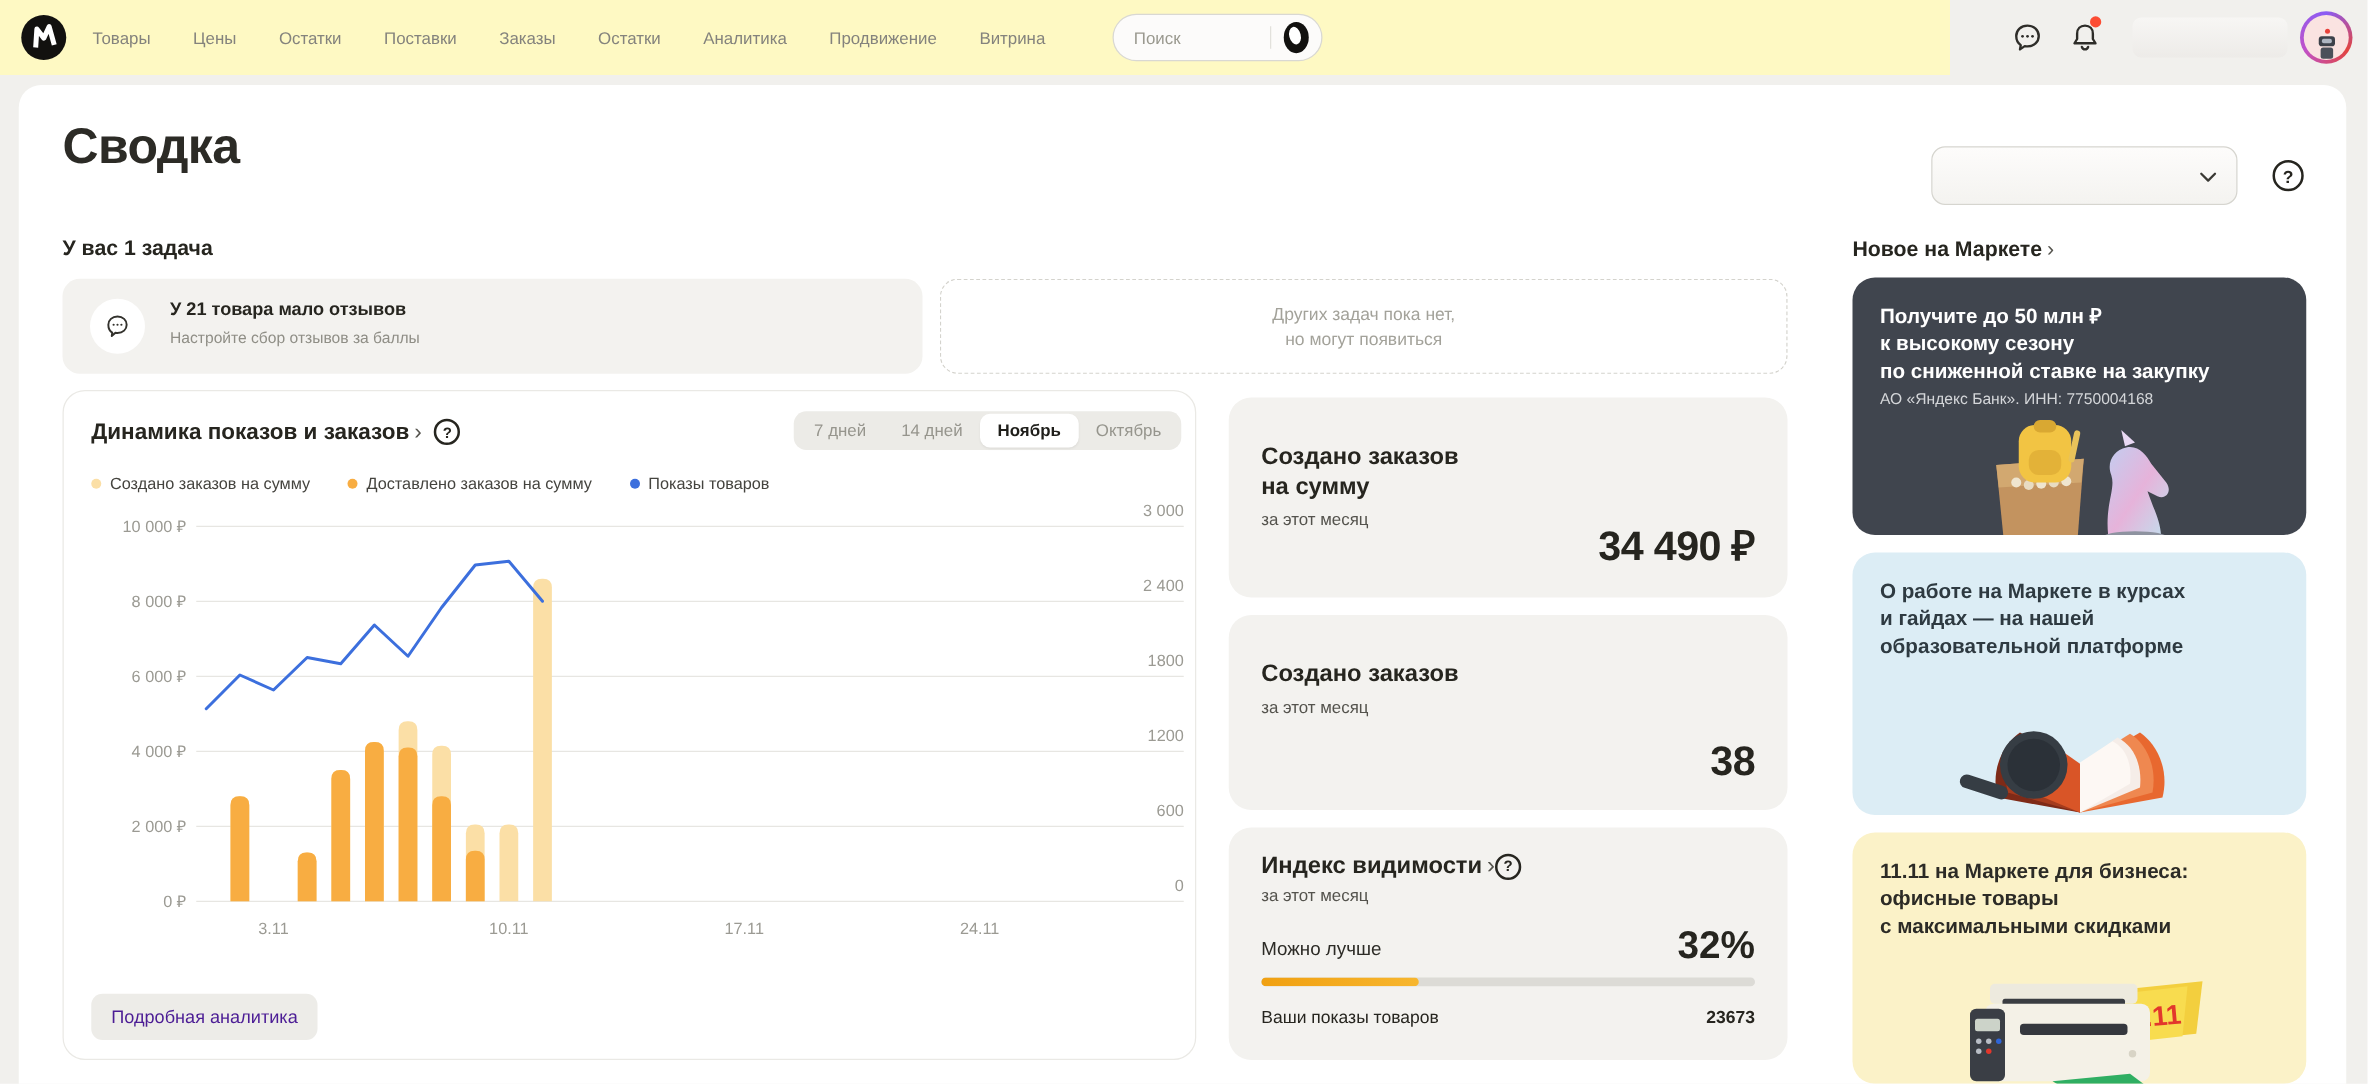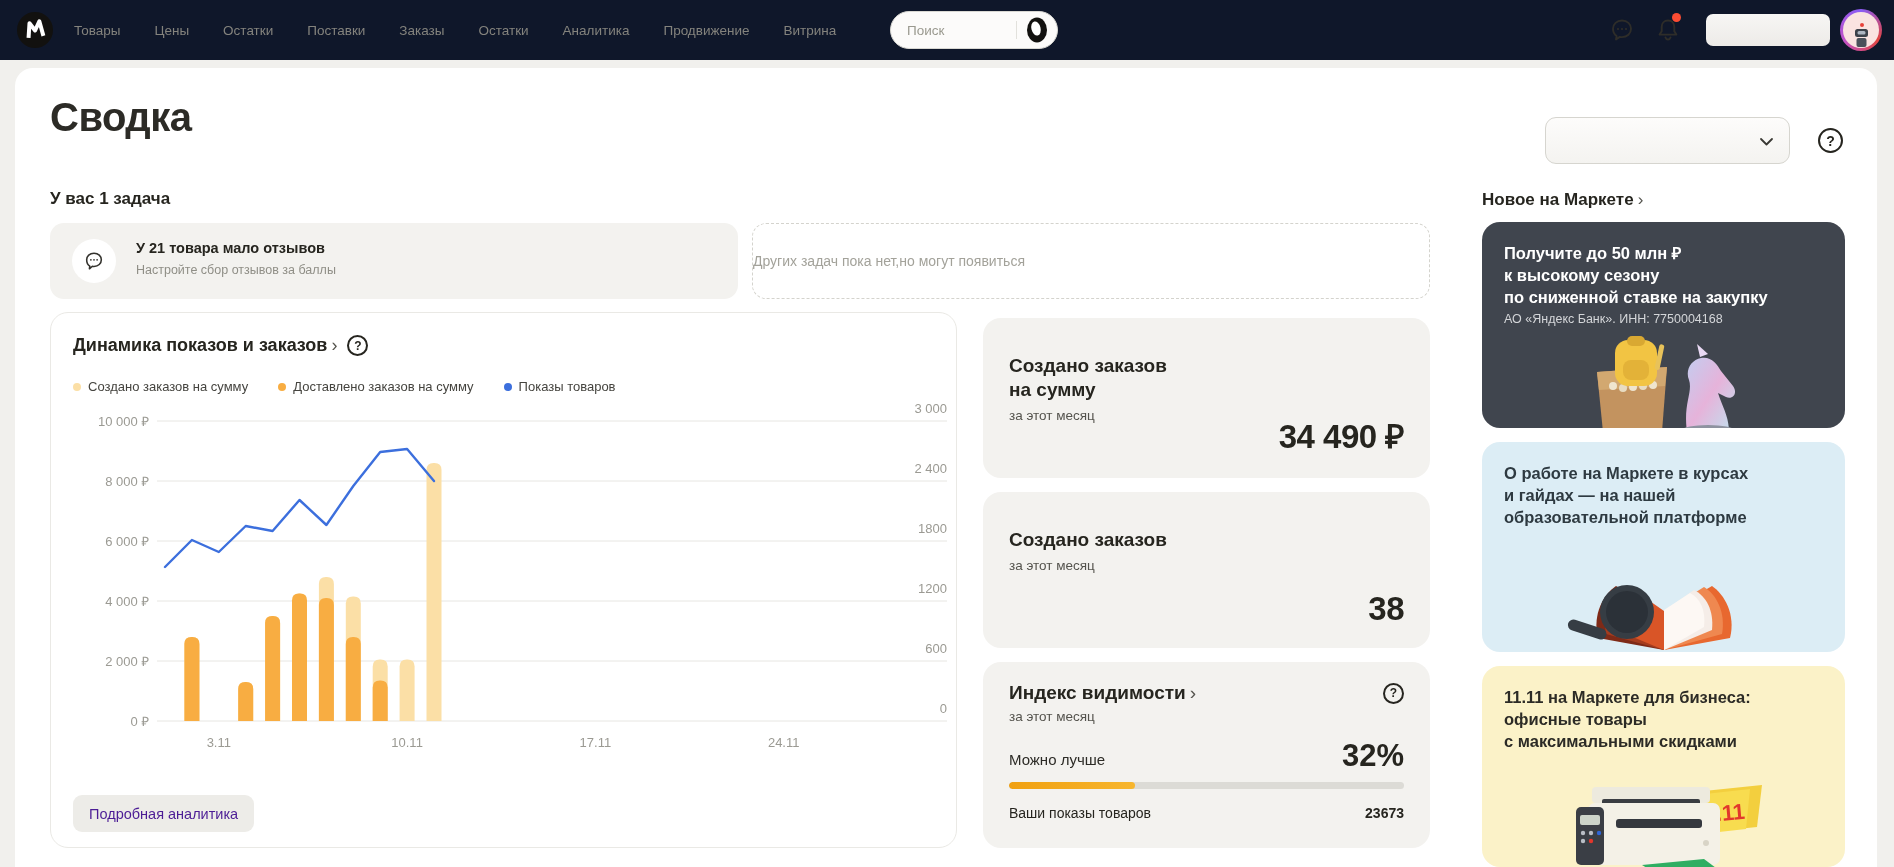--- a/index.html
+++ b/index.html
@@ -1,20 +1,20 @@
 <!DOCTYPE html>
 <html lang="ru"><head>
 <meta charset="utf-8">
 <style>
   * { margin:0; padding:0; box-sizing:border-box; }
   html,body { width:1894px; height:867px; overflow:hidden; }
   body { background:#f1f0ed; font-family:"Liberation Sans", sans-serif; color:#26251f; position:relative; }
 
   
-  .topbar { position:absolute; left:0; top:0; width:1894px; height:60px; background:#0f172a; }
+  .topbar { position:absolute; left:0; top:0; width:1560px; height:60px; background:#fef9c3; }
   .logo { position:absolute; left:16px; top:11px; width:38px; height:38px; }
   .nav { position:absolute; left:74px; top:0; height:60px; display:flex; align-items:center; gap:34px; }
   .nav span { font-size:13.5px; color:#84837d; cursor:pointer; white-space:nowrap; }
   .search-pill { position:absolute; left:890px; top:11px; width:168px; height:38px; border:1px solid #d9d8d3;
                  border-radius:20px; background:#fcfbfa; display:flex; align-items:center; padding:0 8px 0 16px; }
   .search-pill input { border:none; outline:none; background:transparent; width:92px; font-size:13.5px; color:#41403b;
                  font-family:"Liberation Sans", sans-serif; }
   .search-pill input::placeholder { color:#9a998f; }
   .search-sep { width:1px; height:18px; background:#e2e1dc; margin-right:8px; }
   .tb-ico { position:absolute; top:16px; width:28px; height:28px; cursor:pointer; }
@@ -38,21 +38,21 @@
   .help-header { position:absolute; left:1818px; top:128px; }
 
   
   .tasks-heading { position:absolute; left:50px; top:189px; font-size:17px; font-weight:700; }
   .task-card { position:absolute; left:50px; top:223px; width:688px; height:76px; background:#f3f2ef; border-radius:14px; cursor:pointer; }
   .task-ico { position:absolute; left:22px; top:16px; width:44px; height:44px; background:#fff; border-radius:50%;
               display:flex; align-items:center; justify-content:center; }
   .task-title { position:absolute; left:86px; top:17px; font-size:14.5px; font-weight:700; }
   .task-sub { position:absolute; left:86px; top:40px; font-size:12.5px; color:#8f8e86; }
   .task-empty { position:absolute; left:752px; top:223px; width:678px; height:76px; border:1.5px dashed #d4d3cd; border-radius:14px;
-                display:flex; flex-direction:row; align-items:center; justify-content:flex-start; }
+                display:flex; flex-direction:column; align-items:center; justify-content:center; }
   .task-empty div { font-size:14px; color:#a3a29a; line-height:20px; }
 
   
   .chart-card { position:absolute; left:50px; top:312px; width:907px; height:536px; border:1px solid #eae9e5; border-radius:18px; background:#fff; }
   .chart-title-row { position:absolute; left:22px; top:22px; display:flex; align-items:flex-end; gap:10px; }
   .chart-title { font-size:18px; font-weight:700; cursor:pointer; }
   .chart-title .arr { font-weight:400; color:#55544e; margin-left:4px; }
   .help-small { width:21px; height:21px; border:2px solid #26251f; border-radius:50%; font-size:12px; font-weight:700;
                 display:flex; align-items:center; justify-content:center; cursor:pointer; }
   .tabs { position:absolute; right:11px; top:16px; background:#ecebe7; border-radius:10px; padding:2px; display:flex; }
@@ -64,21 +64,21 @@
   #chart-svg { position:absolute; left:10px; top:88px; }
   .analytics-btn { position:absolute; left:22px; top:482px; height:37px; padding:0 16px; background:#edecE8; border:none;
                    border-radius:9px; font-size:14.5px; color:#4c1d95; font-family:"Liberation Sans", sans-serif; cursor:pointer; }
 
   
   .sum-card { position:absolute; left:983px; width:447px; background:#f3f2ef; border-radius:18px; padding:36px 26px; }
   .sum-card .t { font-size:19px; font-weight:700; line-height:24px; }
   .sum-card .p { font-size:13.5px; color:#54534d; margin-top:6px; }
   .sum-card .v { position:absolute; right:26px; bottom:20px; font-size:33px; font-weight:700; letter-spacing:-0.5px; }
   .vis-card { position:absolute; left:983px; top:662px; width:447px; height:186px; background:#f3f2ef; border-radius:18px; padding:20px 26px; }
-  .vis-title-row { display:flex; align-items:center; justify-content:space-between; }
+  .vis-title-row { display:flex; align-items:center; }
   .vis-title { font-size:19px; font-weight:700; cursor:pointer; }
   .vis-title .arr { font-weight:400; color:#55544e; margin-left:4px; }
   .vis-period { font-size:13.5px; color:#54534d; margin-top:5px; }
   .vis-row { display:flex; justify-content:space-between; align-items:flex-end; margin-top:14px; }
   .vis-grade { font-size:15px; color:#2c2b26; padding-bottom:6px; }
   .vis-value { font-size:31px; font-weight:700; }
   .vis-bar { margin-top:8px; height:7px; border-radius:4px; background:#dcdbd6; overflow:hidden; }
   .vis-bar-fill { height:100%; border-radius:4px; background:linear-gradient(90deg,#f0a011,#f7b62e); }
   .vis-imps { display:flex; justify-content:space-between; margin-top:16px; font-size:14px; }
   .vis-imps .n { font-weight:700; }
@@ -174,20 +174,26 @@
 
 <div class="task-empty">
   <div>Других задач пока нет,</div>
   <div>но могут появиться</div>
 </div>
 
 <div class="chart-card">
   <div class="chart-title-row">
     <div class="chart-title"><span>Динамика показов и заказов</span><span class="arr">›</span></div>
     <div class="help-small">?</div>
+  </div>
+  <div class="tabs">
+    <div class="tab">7 дней</div>
+    <div class="tab">14 дней</div>
+    <div class="tab active">Ноябрь</div>
+    <div class="tab">Октябрь</div>
   </div>
   <div class="legend">
     <div class="legend-item">
         <span class="legend-dot" style="background: rgb(251, 223, 166);"></span>
         <span>Создано заказов на сумму</span>
       </div>
     <div class="legend-item">
         <span class="legend-dot" style="background: rgb(248, 173, 66);"></span>
         <span>Доставлено заказов на сумму</span>
       </div>

